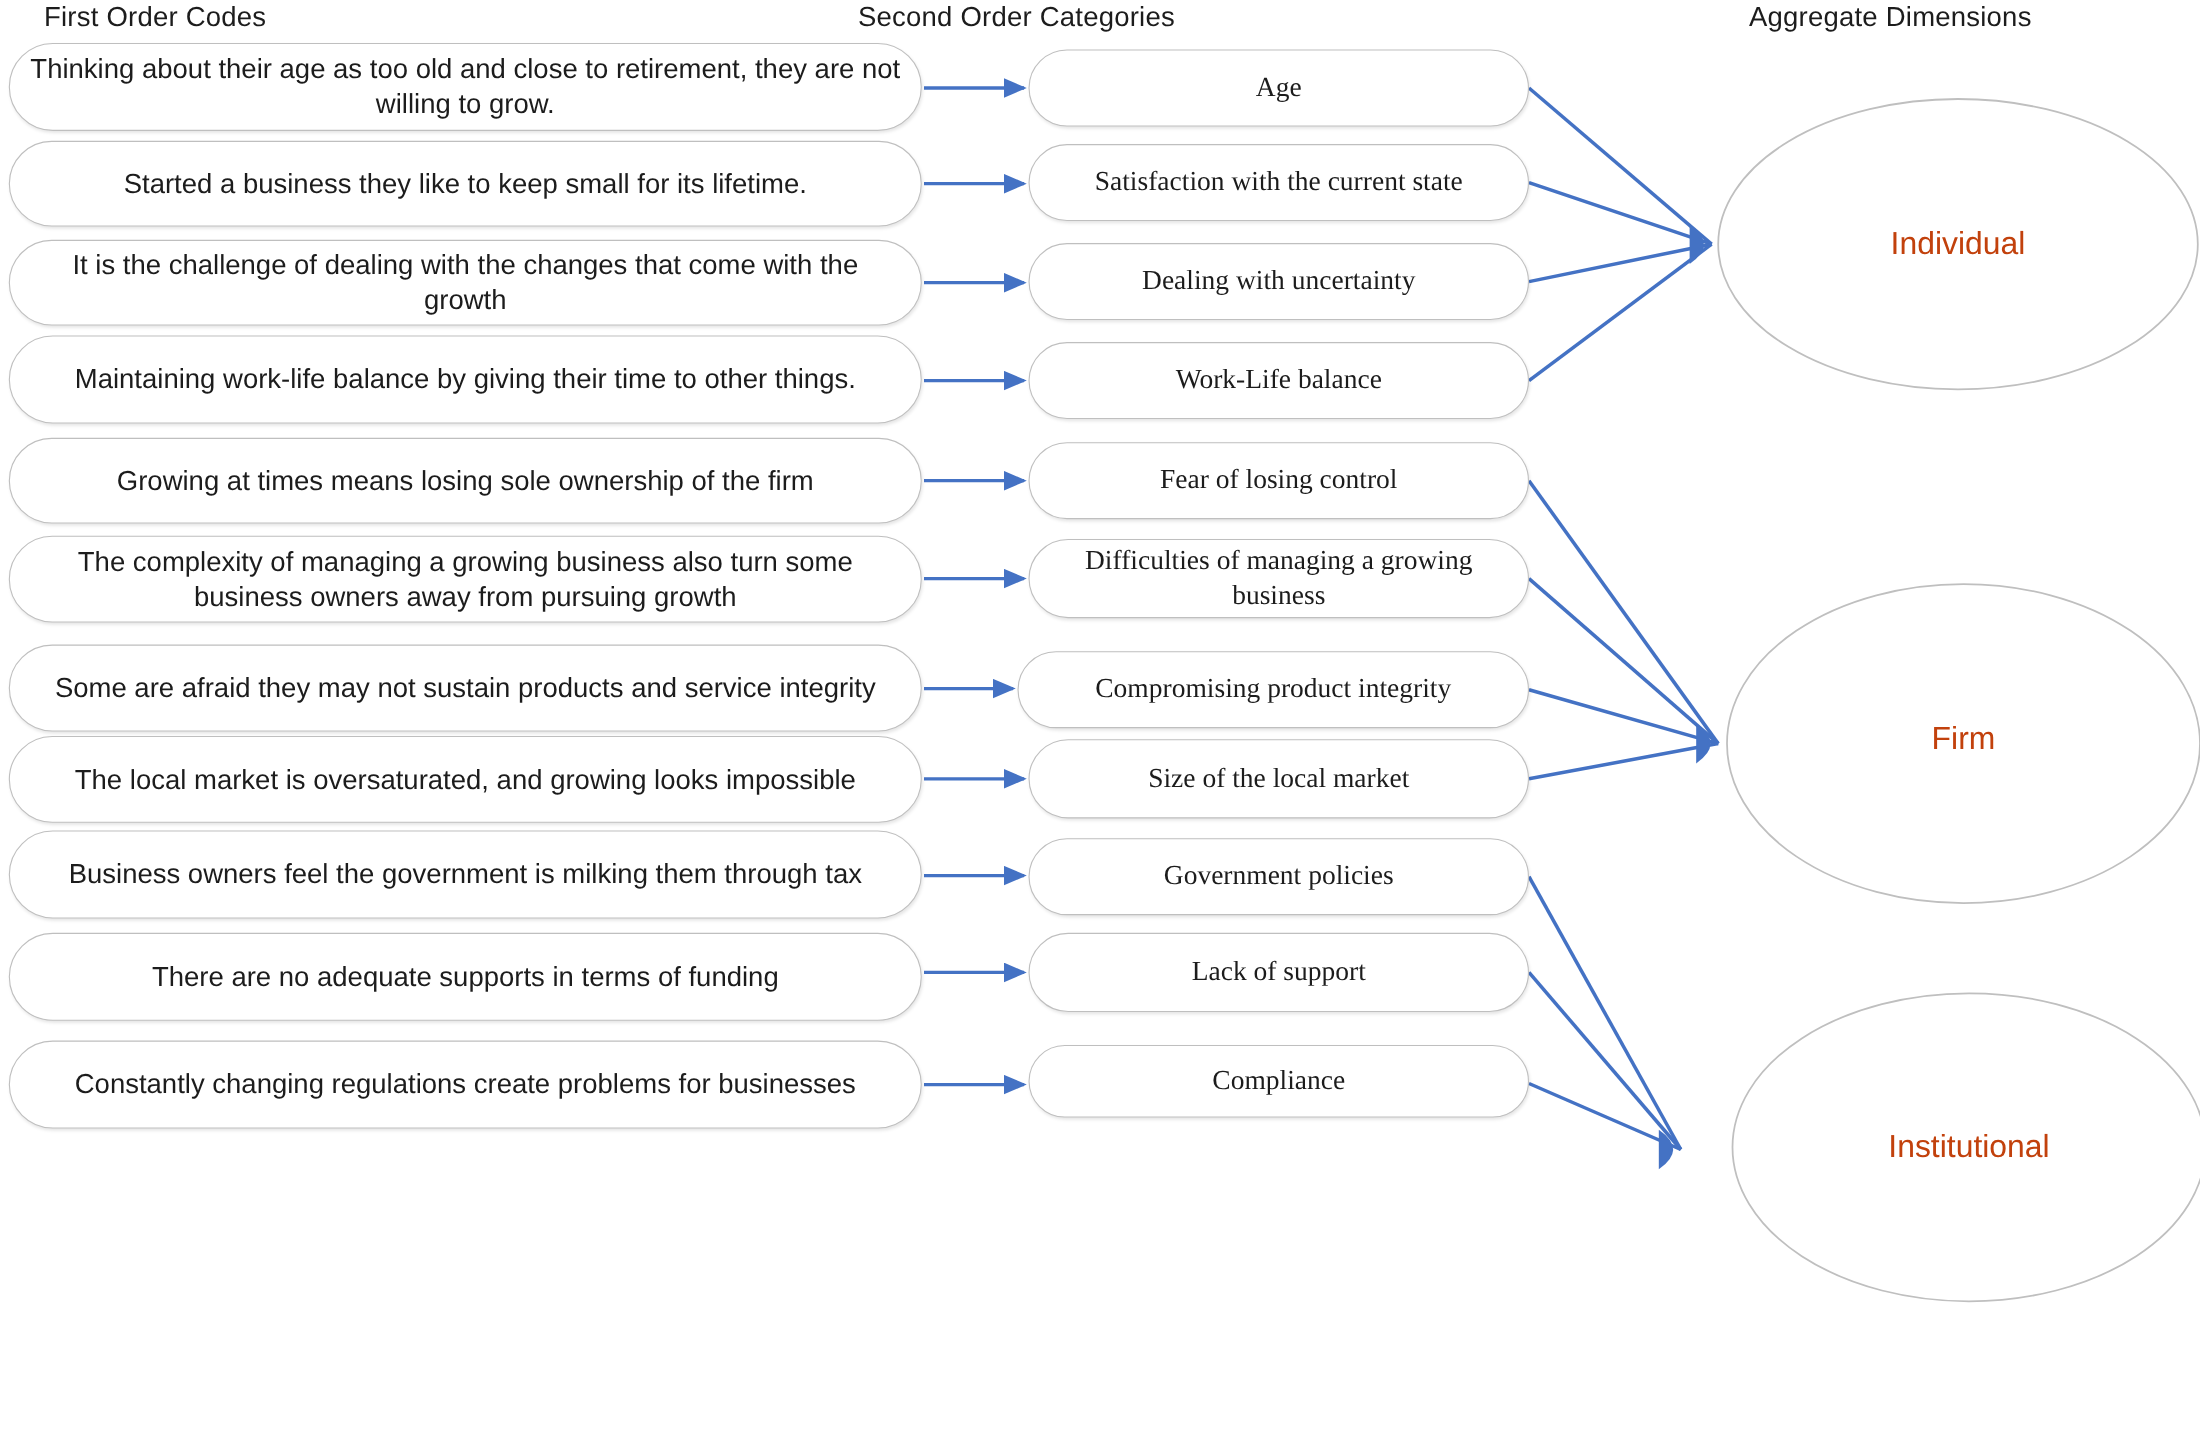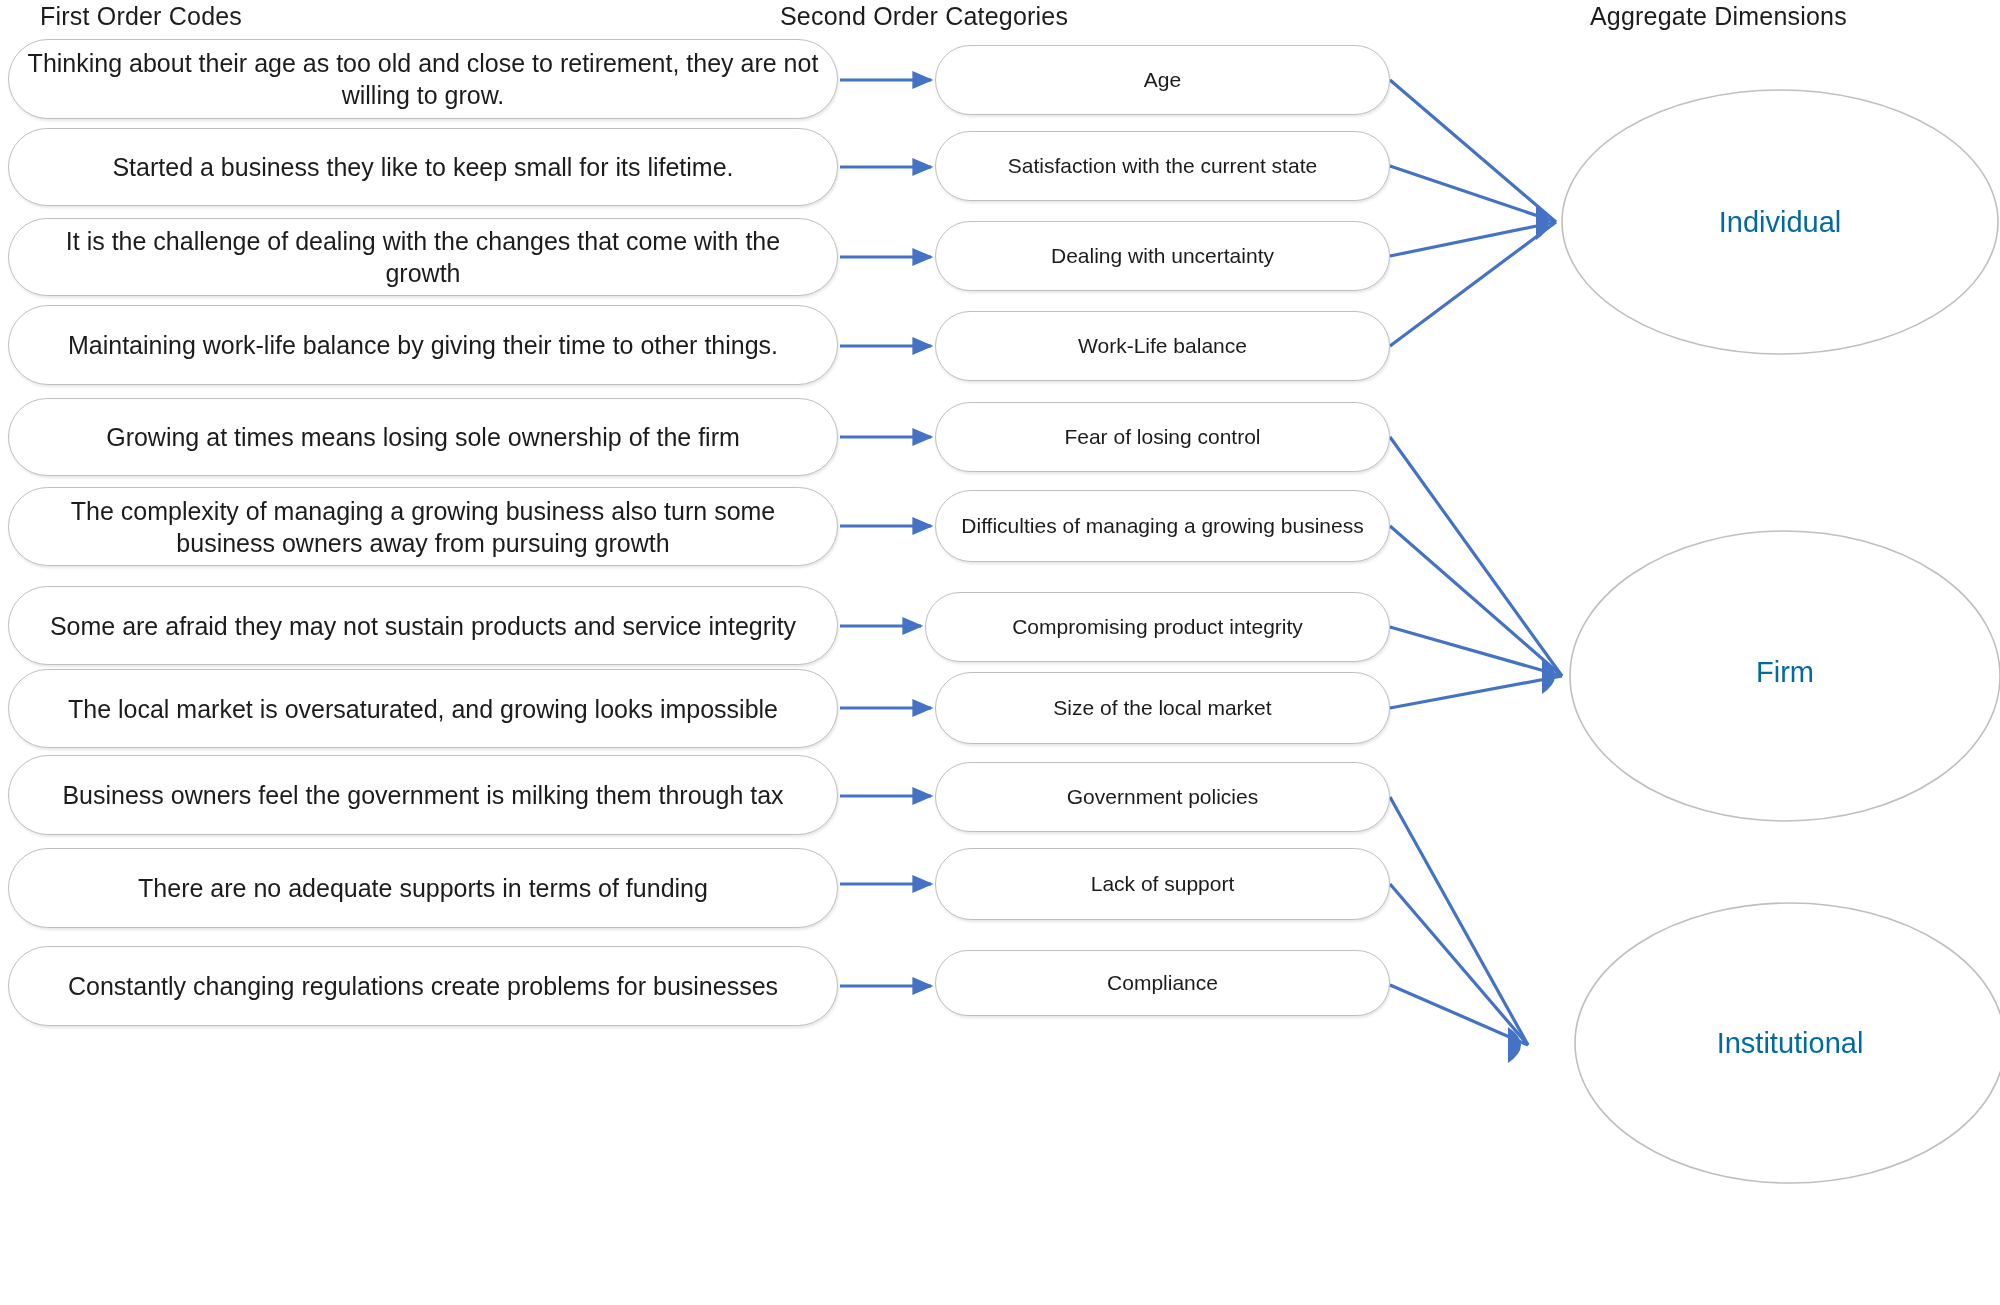--- a/index.html
+++ b/index.html
@@ -41,25 +41,25 @@
     display: flex;
     align-items: center;
     justify-content: center;
     text-align: center;
     color: #1c1c1c;
     font-size: 25px;
     line-height: 1.28;
     padding: 4px 16px;
   }
   .rbox.first { font-size: 25px; }
-  .rbox.second { font-size: 21px; }
+  .rbox.second { font-size: 25px; font-family: Liberation Serif, serif; }
   .ell-label {
     position: absolute;
     font-size: 29px;
-    color: #0369a1;
+    color: #c2410c;
     text-align: center;
     white-space: nowrap;
     transform: translate(-50%, -50%);
   }
 </style>
 </head>
 <body>
 
 <div id="canvas">
 

